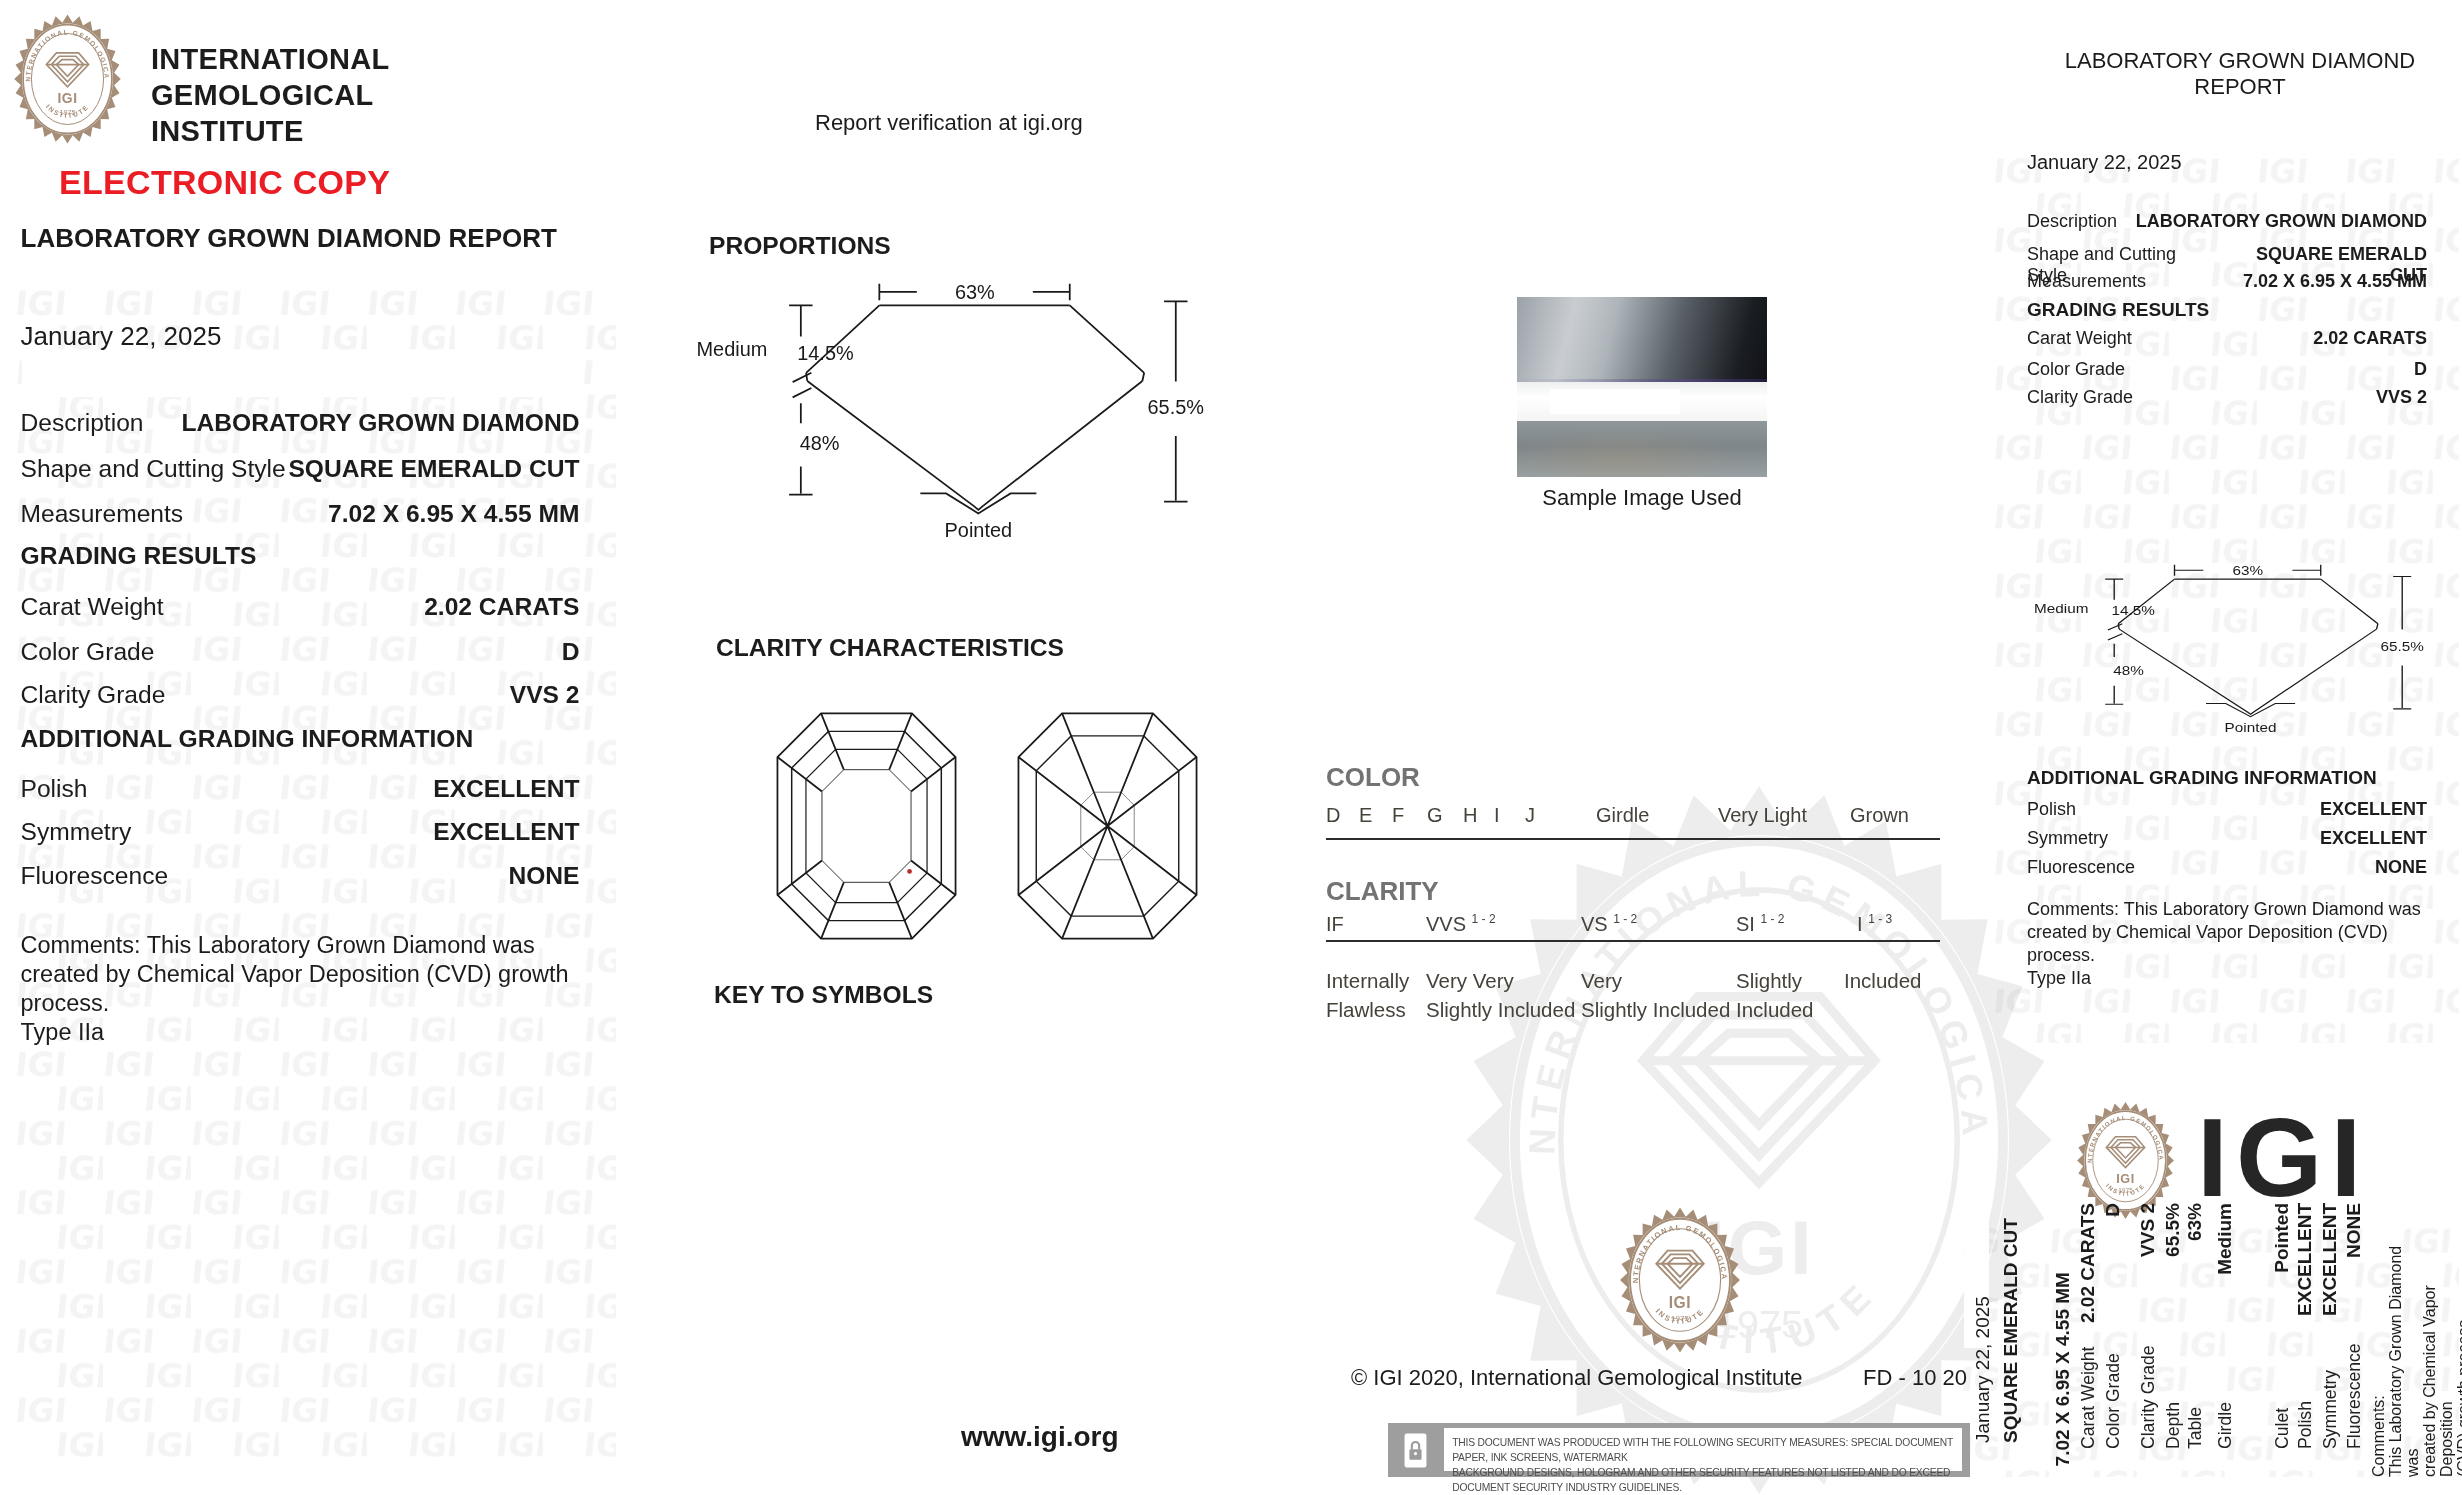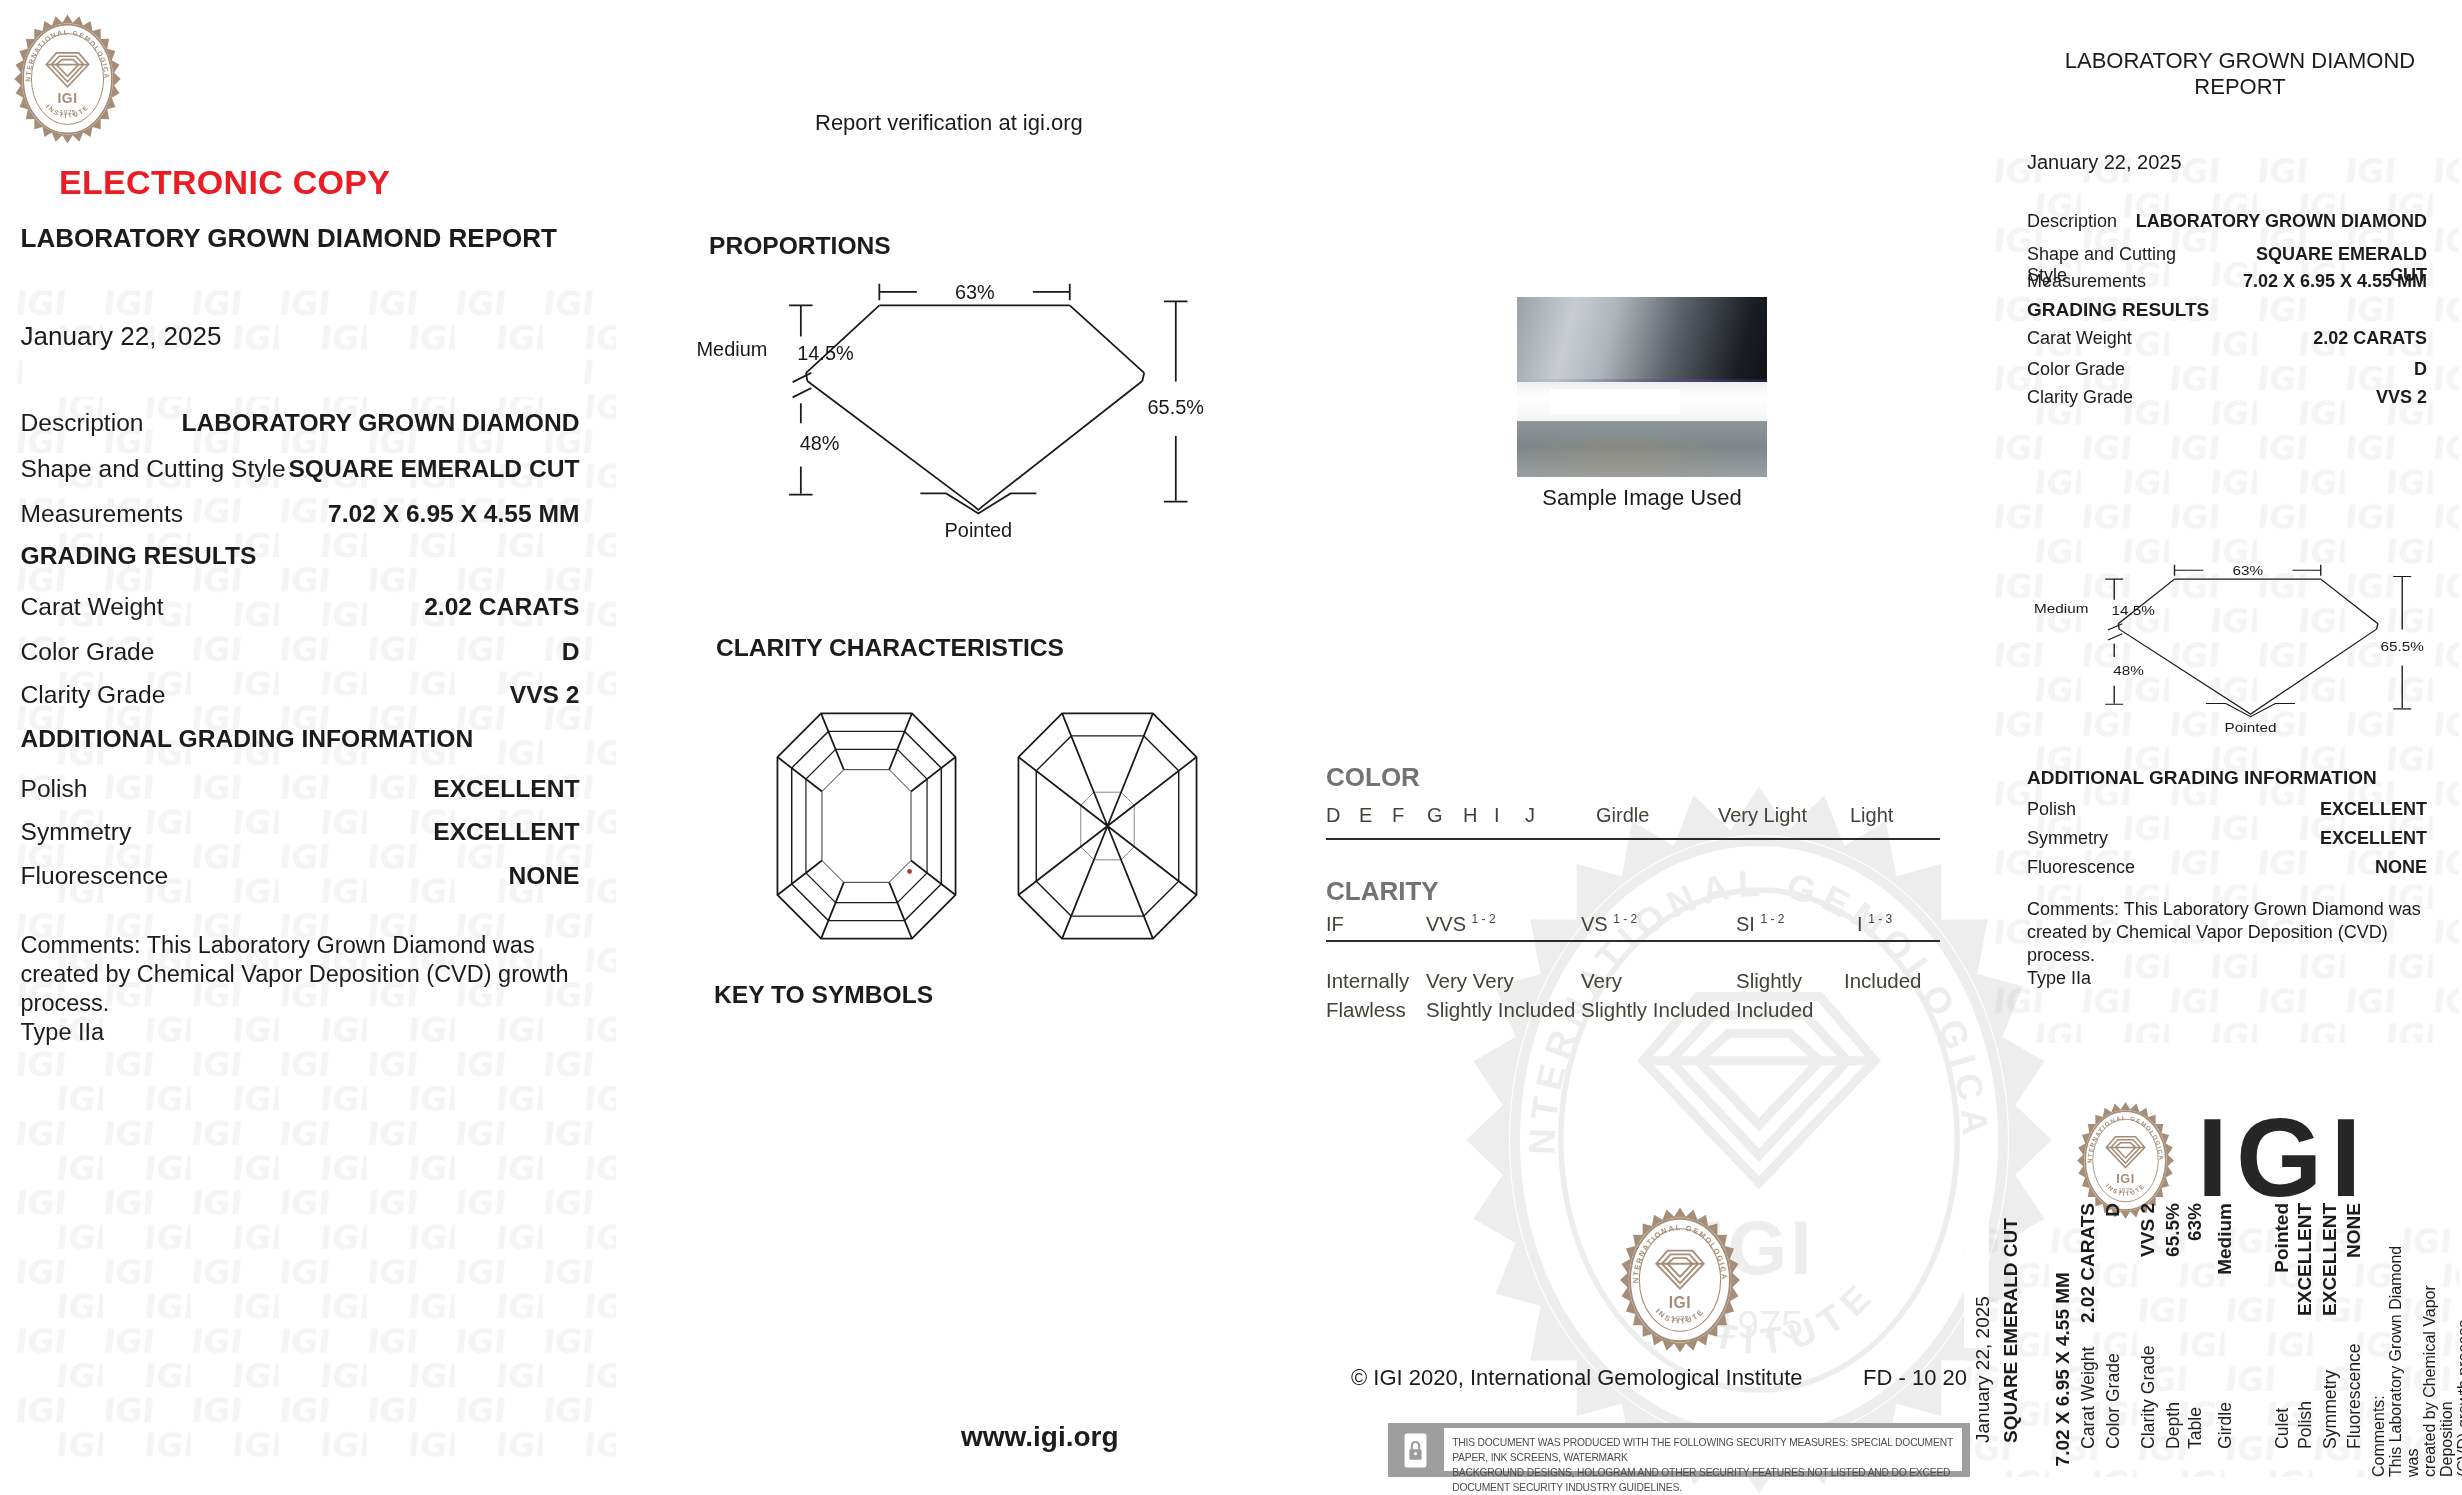--- a/index.html
+++ b/index.html
@@ -142,20 +142,25 @@
   <div class="giantwrap" style="left:1454px;top:774px;width:621px;height:721px">
     <svg class="giant" viewBox="0 0 100 120" width="610" height="732">
         <use href="#igiSeal"></use>
       </svg>
   </div>
 
   <svg class="abs tan" style="left:11.7px;top:11.7px" viewBox="0 0 100 120" width="111" height="134">
       <use href="#igiSeal"></use>
     </svg>
 
+  <div class="abs" style="left:151px;top:41px">
+    <div class="brandline">INTERNATIONAL</div>
+    <div class="brandline">GEMOLOGICAL</div>
+    <div class="brandline">INSTITUTE</div>
+  </div>
 
   <div class="abs ecopy" style="left:59px;top:163px">ELECTRONIC COPY</div>
 
   <div class="abs h1" style="left:20.5px;top:223px">LABORATORY GROWN DIAMOND REPORT</div>
 
   <div class="abs date" style="left:20.5px;top:321px">January 22, 2025</div>
 
   <div class="whitebox" style="left:22px;top:359px;width:562px;height:38px"></div>
 
   <div class="abs row" style="left:20.5px;top:409px;width:559px">
@@ -252,21 +257,21 @@
   <div class="abs" style="left:1326px;top:804px;width:613px;height:27px">
     <span class="abs scaletxt" style="left:0px">D</span>
     <span class="abs scaletxt" style="left:33px">E</span>
     <span class="abs scaletxt" style="left:66px">F</span>
     <span class="abs scaletxt" style="left:101px">G</span>
     <span class="abs scaletxt" style="left:137px">H</span>
     <span class="abs scaletxt" style="left:168px">I</span>
     <span class="abs scaletxt" style="left:199px">J</span>
     <span class="abs scaletxt" style="left:270px">Girdle</span>
     <span class="abs scaletxt" style="left:392px">Very Light</span>
-    <span class="abs scaletxt" style="left:524px">Light</span>
+    <span class="abs scaletxt" style="left:524px">Grown</span>
   </div>
   <div class="srule" style="left:1326px;top:838px;width:614px"></div>
 
   <div class="abs scaleh" style="left:1326px;top:876px">CLARITY</div>
   <div class="abs" style="left:1326px;top:912px;width:613px;height:29px">
     <span class="abs scaletxt" style="left:0px"><span>IF</span><sup></sup></span>
     <span class="abs scaletxt" style="left:100px"><span>VVS</span> <sup>1 - 2</sup></span>
     <span class="abs scaletxt" style="left:255px"><span>VS</span> <sup>1 - 2</sup></span>
     <span class="abs scaletxt" style="left:410px"><span>SI</span> <sup>1 - 2</sup></span>
     <span class="abs scaletxt" style="left:531px"><span>I</span> <sup>1 - 3</sup></span>

